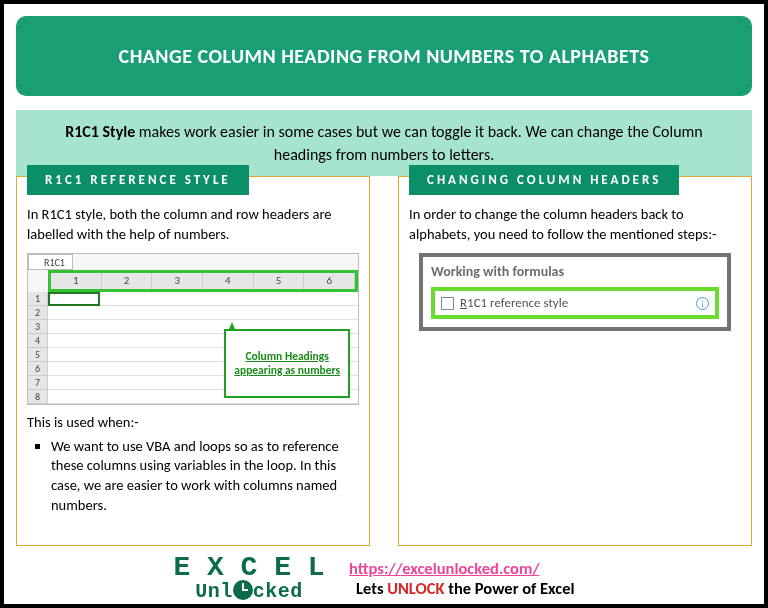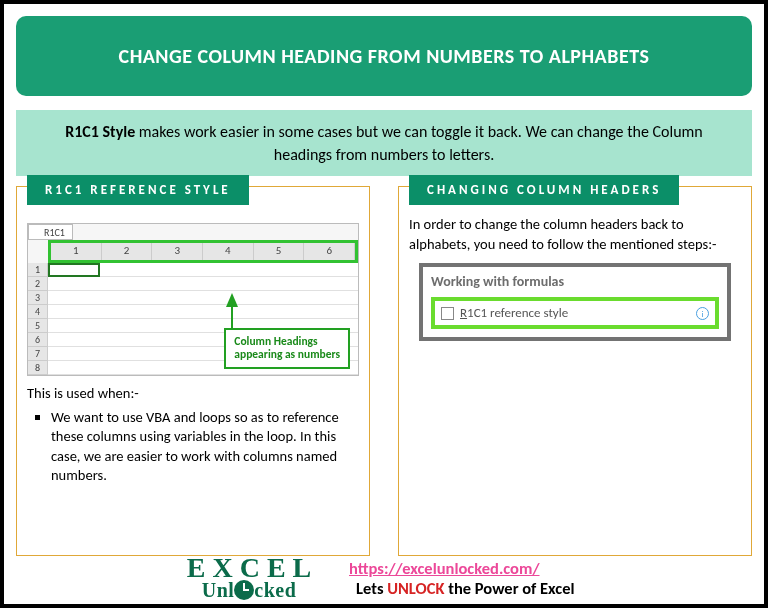--- a/index.html
+++ b/index.html
@@ -28,21 +28,20 @@
     text-align: center;
     font-size: 16px;
     padding: 10px 40px;
     margin-top: 14px;
     line-height: 1.45;
   }
   .subtitle .bold { font-weight: bold; }
   .columns {
     display: flex;
     gap: 28px;
-    margin-top: 10px;
   }
   .col {
     flex: 1;
     border: 1.5px solid #e0a838;
     position: relative;
     padding: 28px 10px 8px 10px;
     font-size: 14.5px;
     line-height: 1.35;
     min-height: 370px;
   }
@@ -133,23 +132,25 @@
     background: #22a022;
   }
   .callout {
     position: absolute;
     right: 8px;
     bottom: 6px;
     border: 2px solid #22a022;
     color: #1a8a1a;
     font-weight: bold;
     font-size: 11.5px;
-    padding: 5px 8px;
+    text-align: center;
+    padding: 19px 8px;
     background: #fff;
     line-height: 1.2;
+    text-decoration: underline;
   }
   ul.sq {
     list-style: square;
     padding-left: 24px;
     margin-top: 4px;
   }
   ul.sq li { margin-bottom: 3px; }
   .formula-box {
     border: 4px solid #737373;
     margin: 8px 10px 10px 10px;
@@ -183,21 +184,21 @@
     color: #4aa0e0;
     font-size: 9px;
     text-align: center;
     line-height: 11px;
     margin-left: auto;
   }
   .logo {
     position: absolute;
     left: 160px;
     bottom: 4px;
-    font-family: Liberation Serif, serif;
+    font-family: Liberation Mono, monospace;
     font-size: 28px;
     color: #0b6b4a;
     font-weight: bold;
     line-height: 0.85;
     text-align: center;
     width: 170px;
   }
   .logo .row2 { font-size: 20px; letter-spacing: 0.5px;}
   .logo .clock {
     display: inline-block;
@@ -232,20 +233,21 @@
 <div class="main-title">CHANGE COLUMN HEADING FROM NUMBERS TO ALPHABETS</div>
 
 <div class="subtitle">
   <span class="bold">R1C1 Style</span><span> makes work easier in some cases but we can toggle it back. We can change the Column headings from numbers to letters.</span>
 </div>
 
 <div class="columns">
 
   <div class="col">
     <div class="col-header">R1C1 REFERENCE STYLE</div>
+    <div>In R1C1 style, both the column and row headers are labelled with the help of numbers.</div>
 
     <div class="excel-grid">
       <div class="grid-top">
         <div class="namebox">R1C1</div>
       </div>
       <div class="col-head-row">
         <div>1</div>
         <div>2</div>
         <div>3</div>
         <div>4</div>

